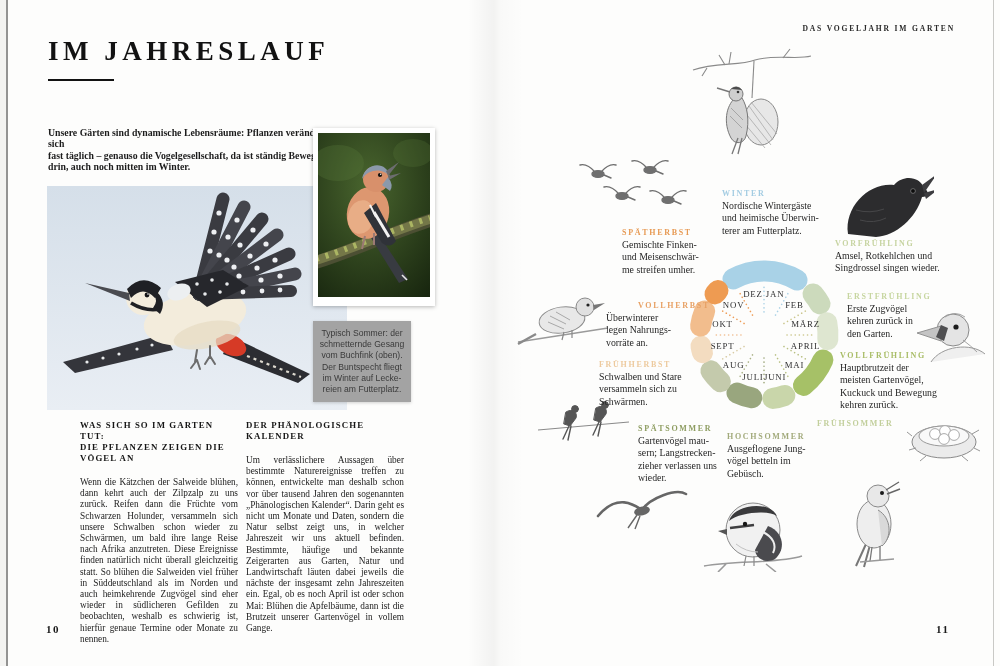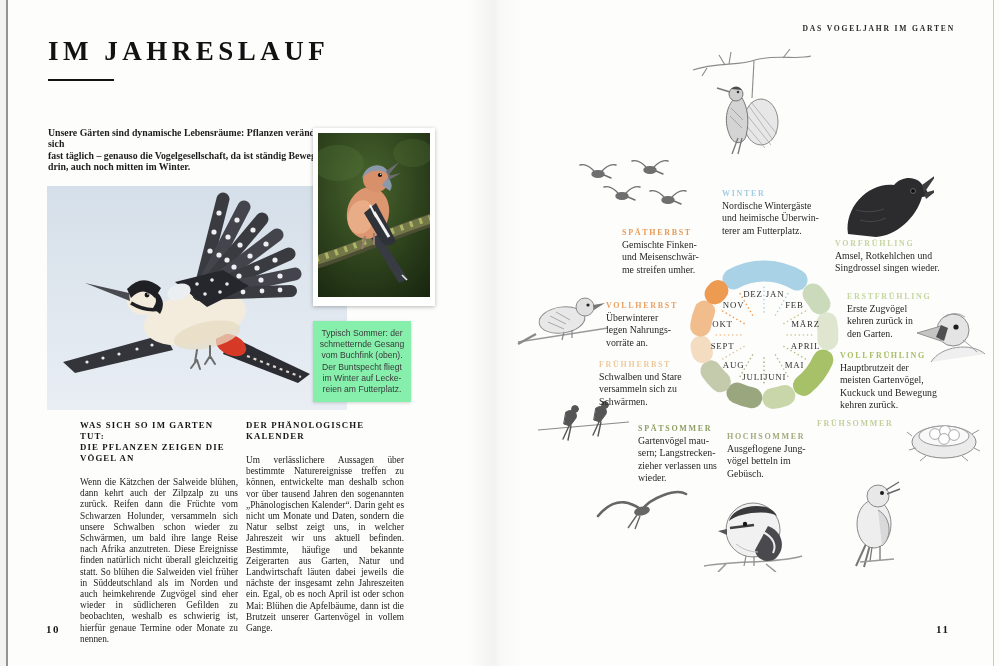--- a/index.html
+++ b/index.html
@@ -15,21 +15,21 @@
           background:linear-gradient(90deg,rgba(0,0,0,0) 0%,rgba(0,0,0,.045) 46%,rgba(0,0,0,.015) 58%,rgba(0,0,0,0) 100%);}
 
   
   .title{left:48px;top:36px;font-size:27px;font-weight:700;letter-spacing:4.5px;color:#121212;margin:0;}
   .title-rule{left:48px;top:79px;width:66px;height:2px;background:#121212;}
   .intro{left:48px;top:127px;width:290px;font-size:9.8px;font-weight:700;line-height:11.4px;
          white-space:pre-line;color:#1c1c1c;}
 
   .photo-main{left:47px;top:186px;width:300px;height:224px;}
   .photo-frame{left:313px;top:128px;background:#fff;padding:5px;box-shadow:0 1px 4px rgba(0,0,0,.28);}
-  .caption-box{left:313px;top:321px;width:92px;background:#86efac;box-shadow:0 1px 3px rgba(0,0,0,.18);
+  .caption-box{left:313px;top:321px;width:92px;background:#a3a3a3;box-shadow:0 1px 3px rgba(0,0,0,.18);
                padding:7px 3px;font-family:"Liberation Sans",sans-serif;font-size:8.6px;line-height:11.2px;
                color:#3a3a3a;text-align:center;white-space:pre-line;}
 
   .col{width:158px;}
   .col1{left:80px;top:420px;}
   .col2{left:246px;top:420px;}
   .col-heading{font-size:8.8px;font-weight:700;letter-spacing:1.1px;line-height:11px;color:#161616;
                white-space:pre-line;margin-bottom:13px;}
   .col-body{font-size:9.3px;line-height:11.2px;text-align:justify;color:#222;}
 
@@ -410,21 +410,21 @@
 zieher verlassen uns
 wieder.</div>
   </div>
   <div class="abs season s-fruehherbst">
     <div class="season-label" style="color: rgb(237, 202, 158);">FRÜHHERBST</div>
     <div class="season-desc">Schwalben und Stare
 versammeln sich zu
 Schwärmen.</div>
   </div>
   <div class="abs season s-vollherbst">
-    <div class="season-label" style="color: rgb(232, 162, 102);">VOLLHERBST</div>
+    <div class="season-label" style="color: rgb(232, 162, 102); text-align: right;">VOLLHERBST</div>
     <div class="season-desc">Überwinterer
 legen Nahrungs-
 vorräte an.</div>
   </div>
   <div class="abs season s-spaetherbst">
     <div class="season-label" style="color: rgb(231, 154, 84);">SPÄTHERBST</div>
     <div class="season-desc">Gemischte Finken-
 und Meisenschwär-
 me streifen umher.</div>
   </div>

